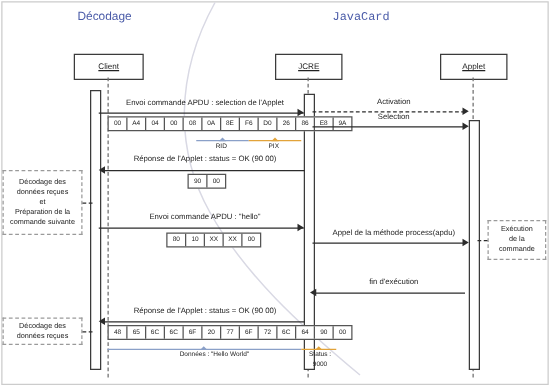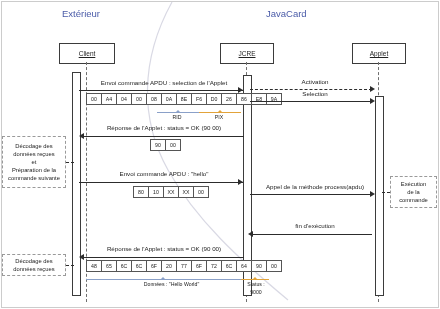--- a/index.html
+++ b/index.html
@@ -143,22 +143,22 @@
     pointer-events:none;
   }
 </style>
 </head>
 <body>
 
 <div id="canvas">
 
   <div class="outer-frame"></div>
 
-  <div class="domain-label" style="left:62px;top:8px;">Extérieur</div>
-  <div class="domain-label" style="left:266px;top:8px;">JavaCard</div>
+  <div class="domain-label" style="left:62px;top:8px;">Décodage</div>
+  <div class="domain-label" style="left:266px;top:8px;font-family:Liberation Mono, monospace;">JavaCard</div>
 
   <svg class="divider-arc" width="440" height="309">
     <path d="M 172 2 C 140 60, 140 120, 168 170 C 196 220, 240 260, 288 300" fill="none" stroke="#d9d9e4" stroke-width="1.2"></path>
   </svg>
 
   <div class="head-box" style="left:59px;top:43px;width:54px;">
     <span>Client</span>
   </div>
   <div class="head-box" style="left:220px;top:43px;width:52px;">
     <span>JCRE</span>

